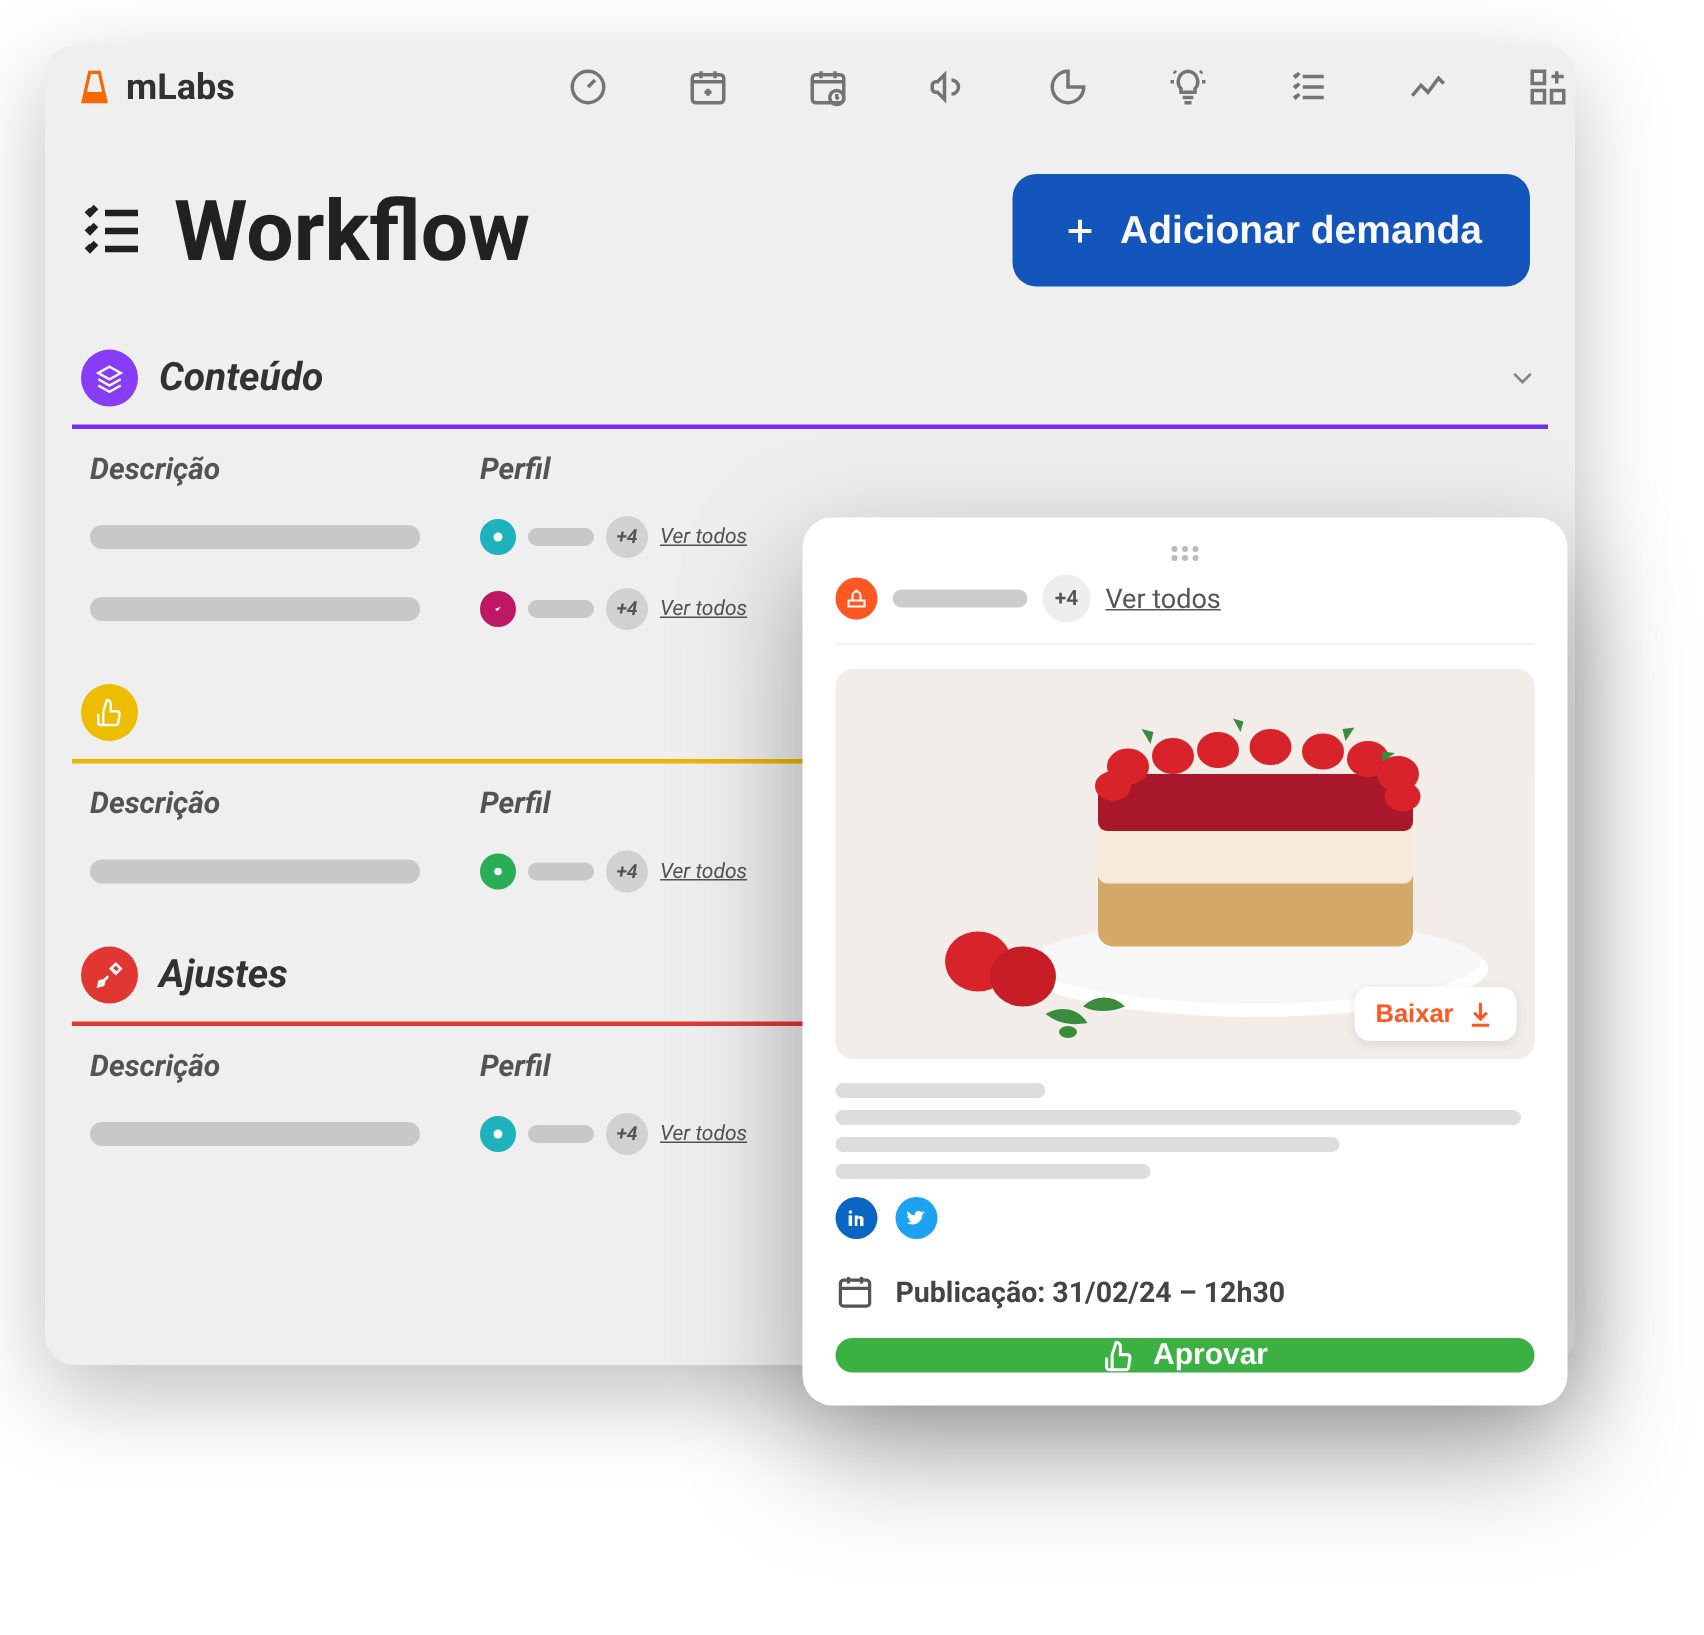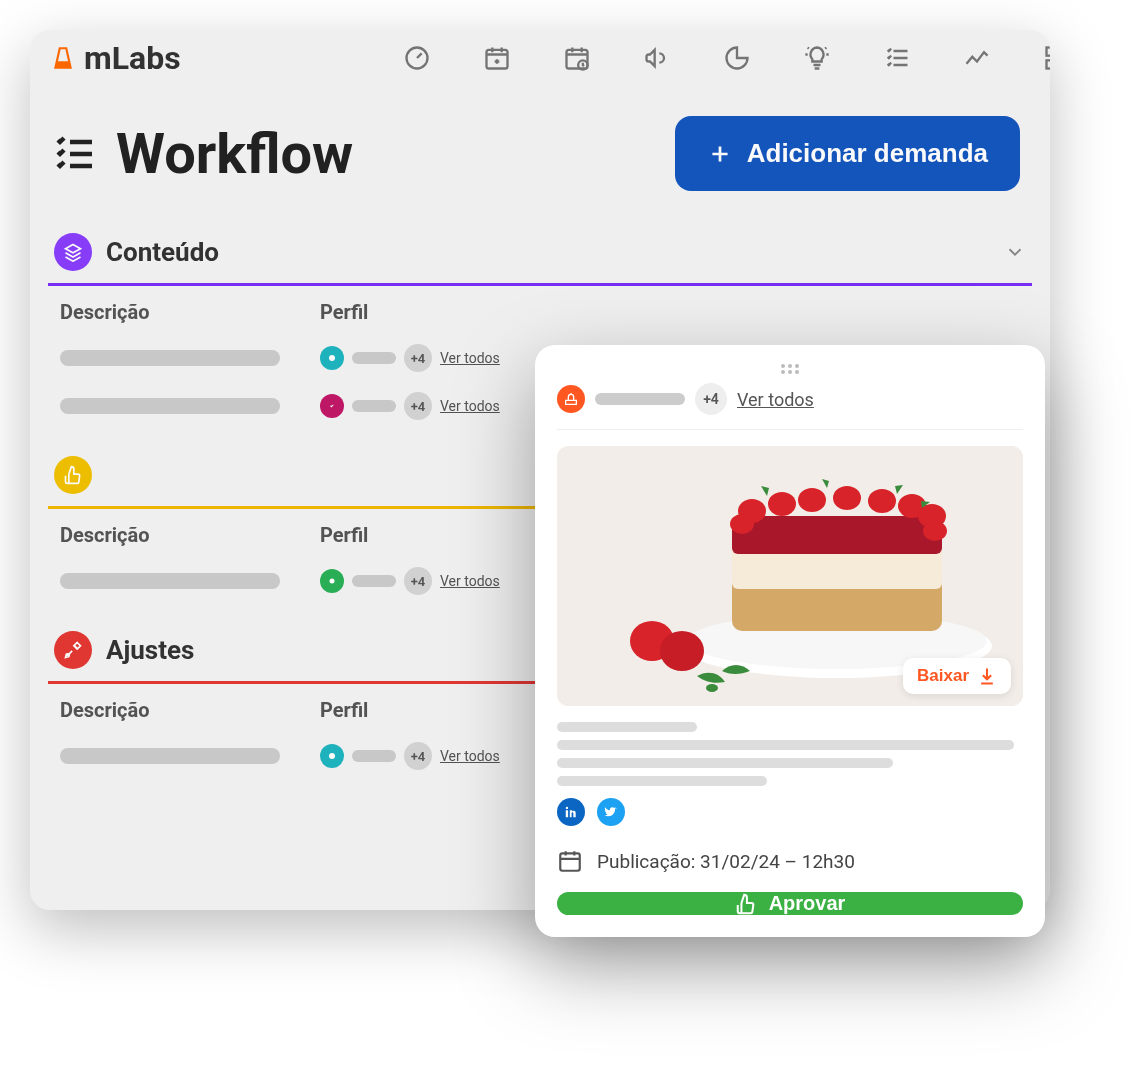--- a/index.html
+++ b/index.html
@@ -24,21 +24,21 @@
   height: 56px;
   display: flex;
   align-items: center;
   padding: 0 20px;
   background: #f4f4f5;
 }
 .logo {
   display: flex;
   align-items: center;
   gap: 8px;
-  font-size: 32px;
+  font-size: 24px;
   font-weight: 700;
   color: #333;
 }
 .logo-mark {
   width: 26px;
   height: 26px;
 }
 .nav-icons {
   display: flex;
   gap: 48px;
@@ -83,20 +83,21 @@
   font-size: 26px;
   font-weight: 600;
   display: flex;
   align-items: center;
   gap: 14px;
   cursor: pointer;
 }
 .add-btn svg { width: 26px; height: 26px; }
 .section {
   margin: 0 18px 14px;
+  font-style: italic;
 }
 .section-header {
   display: flex;
   align-items: center;
   gap: 14px;
   padding: 12px 6px;
 }
 .section-icon {
   width: 38px;
   height: 38px;
@@ -294,21 +295,21 @@
   justify-content: center;
   color: #fff;
 }
 .pub-row {
   display: flex;
   align-items: center;
   gap: 14px;
   margin-top: 22px;
   color: #444;
   font-size: 19px;
-  font-weight: 400;
+  font-weight: 700;
 }
 .pub-row svg { width: 26px; height: 26px; }
 .action-row {
   display: flex;
   gap: 20px;
   margin-top: 18px;
 }
 .action-btn {
   flex: 1;
   border: none;

